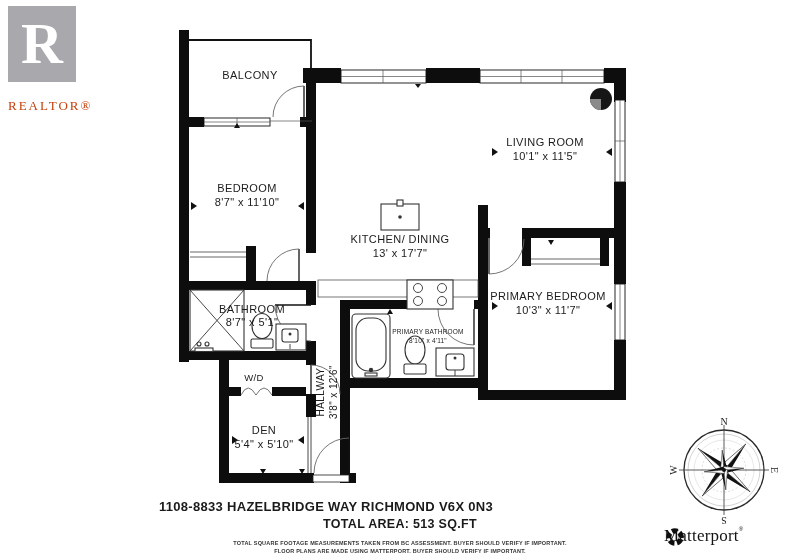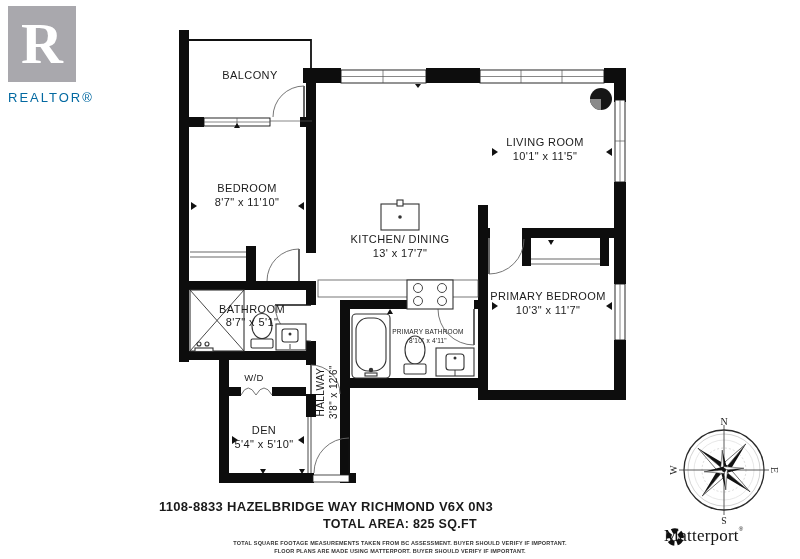--- a/index.html
+++ b/index.html
@@ -18,21 +18,21 @@
   .rod{stroke:#9a9a9a;stroke-width:1.6;}
   .rlabel{font:11px "Liberation Sans",sans-serif;fill:#1b1b1b;letter-spacing:.4px;}
   .rsmall{font:6.5px "Liberation Sans",sans-serif;fill:#1b1b1b;letter-spacing:.2px;}
   .hlab{font:10px "Liberation Sans",sans-serif;fill:#1b1b1b;letter-spacing:.4px;}
   .clet{font:10px "Liberation Serif",serif;fill:#222;}
   .mk{fill:#111;}
   
   .realtor{position:absolute;left:8px;top:6px;width:92px;text-align:left;}
   .realtor-block{width:68px;height:76px;background:#a9a8ad;display:flex;align-items:center;justify-content:center;}
   .realtor-r{font-family:"Liberation Serif",serif;font-weight:bold;font-size:58px;color:#fff;line-height:1;}
-  .realtor-text{margin-top:8px;font-size:13px;letter-spacing:2px;color:#0369a1;font-family:Liberation Sans, sans-serif;}
+  .realtor-text{margin-top:16px;font-size:13px;letter-spacing:2px;color:#c2410c;font-family:Liberation Serif, serif;}
   
   .matterport{position:absolute;left:664px;top:526px;display:flex;align-items:center;gap:6px;}
   .mp-text{font-family:"Liberation Serif",serif;font-size:17px;color:#141414;letter-spacing:.2px;}
   .mp-reg{font-size:6px;color:#141414;vertical-align:top;}
   
   .addr{position:absolute;left:0;top:499px;width:652px;text-align:center;font-size:13px;
         font-weight:600;color:#1a1a1a;letter-spacing:.3px;}
   .area{position:absolute;left:0;top:517px;width:800px;text-align:center;font-size:12.5px;
         font-weight:600;color:#1a1a1a;letter-spacing:.3px;}
   .disc{position:absolute;left:0;top:540px;width:800px;text-align:center;font-size:5.5px;
@@ -313,19 +313,19 @@
   <div class="matterport">
     <svg width="22" height="22">
       <circle cx="11" cy="11" r="6.2" fill="none" stroke="#0e0e0e" stroke-width="5.2" stroke-dasharray="5.4 2.4" transform="rotate(20 11 11)"></circle>
     </svg>
     <span>
       <span class="mp-text">Matterport</span><sup class="mp-reg">®</sup>
     </span>
   </div>
 
   <div class="addr">1108-8833 HAZELBRIDGE WAY RICHMOND V6X 0N3</div>
-  <div class="area">TOTAL AREA: 825 SQ.FT</div>
+  <div class="area">TOTAL AREA: 513 SQ.FT</div>
   <div class="disc">
     <div>TOTAL SQUARE FOOTAGE MEASUREMENTS TAKEN FROM BC ASSESSMENT. BUYER SHOULD VERIFY IF IMPORTANT.</div>
     <div>FLOOR PLANS ARE MADE USING MATTERPORT. BUYER SHOULD VERIFY IF IMPORTANT.</div>
   </div>
 
 </div>
 
 </body></html>

